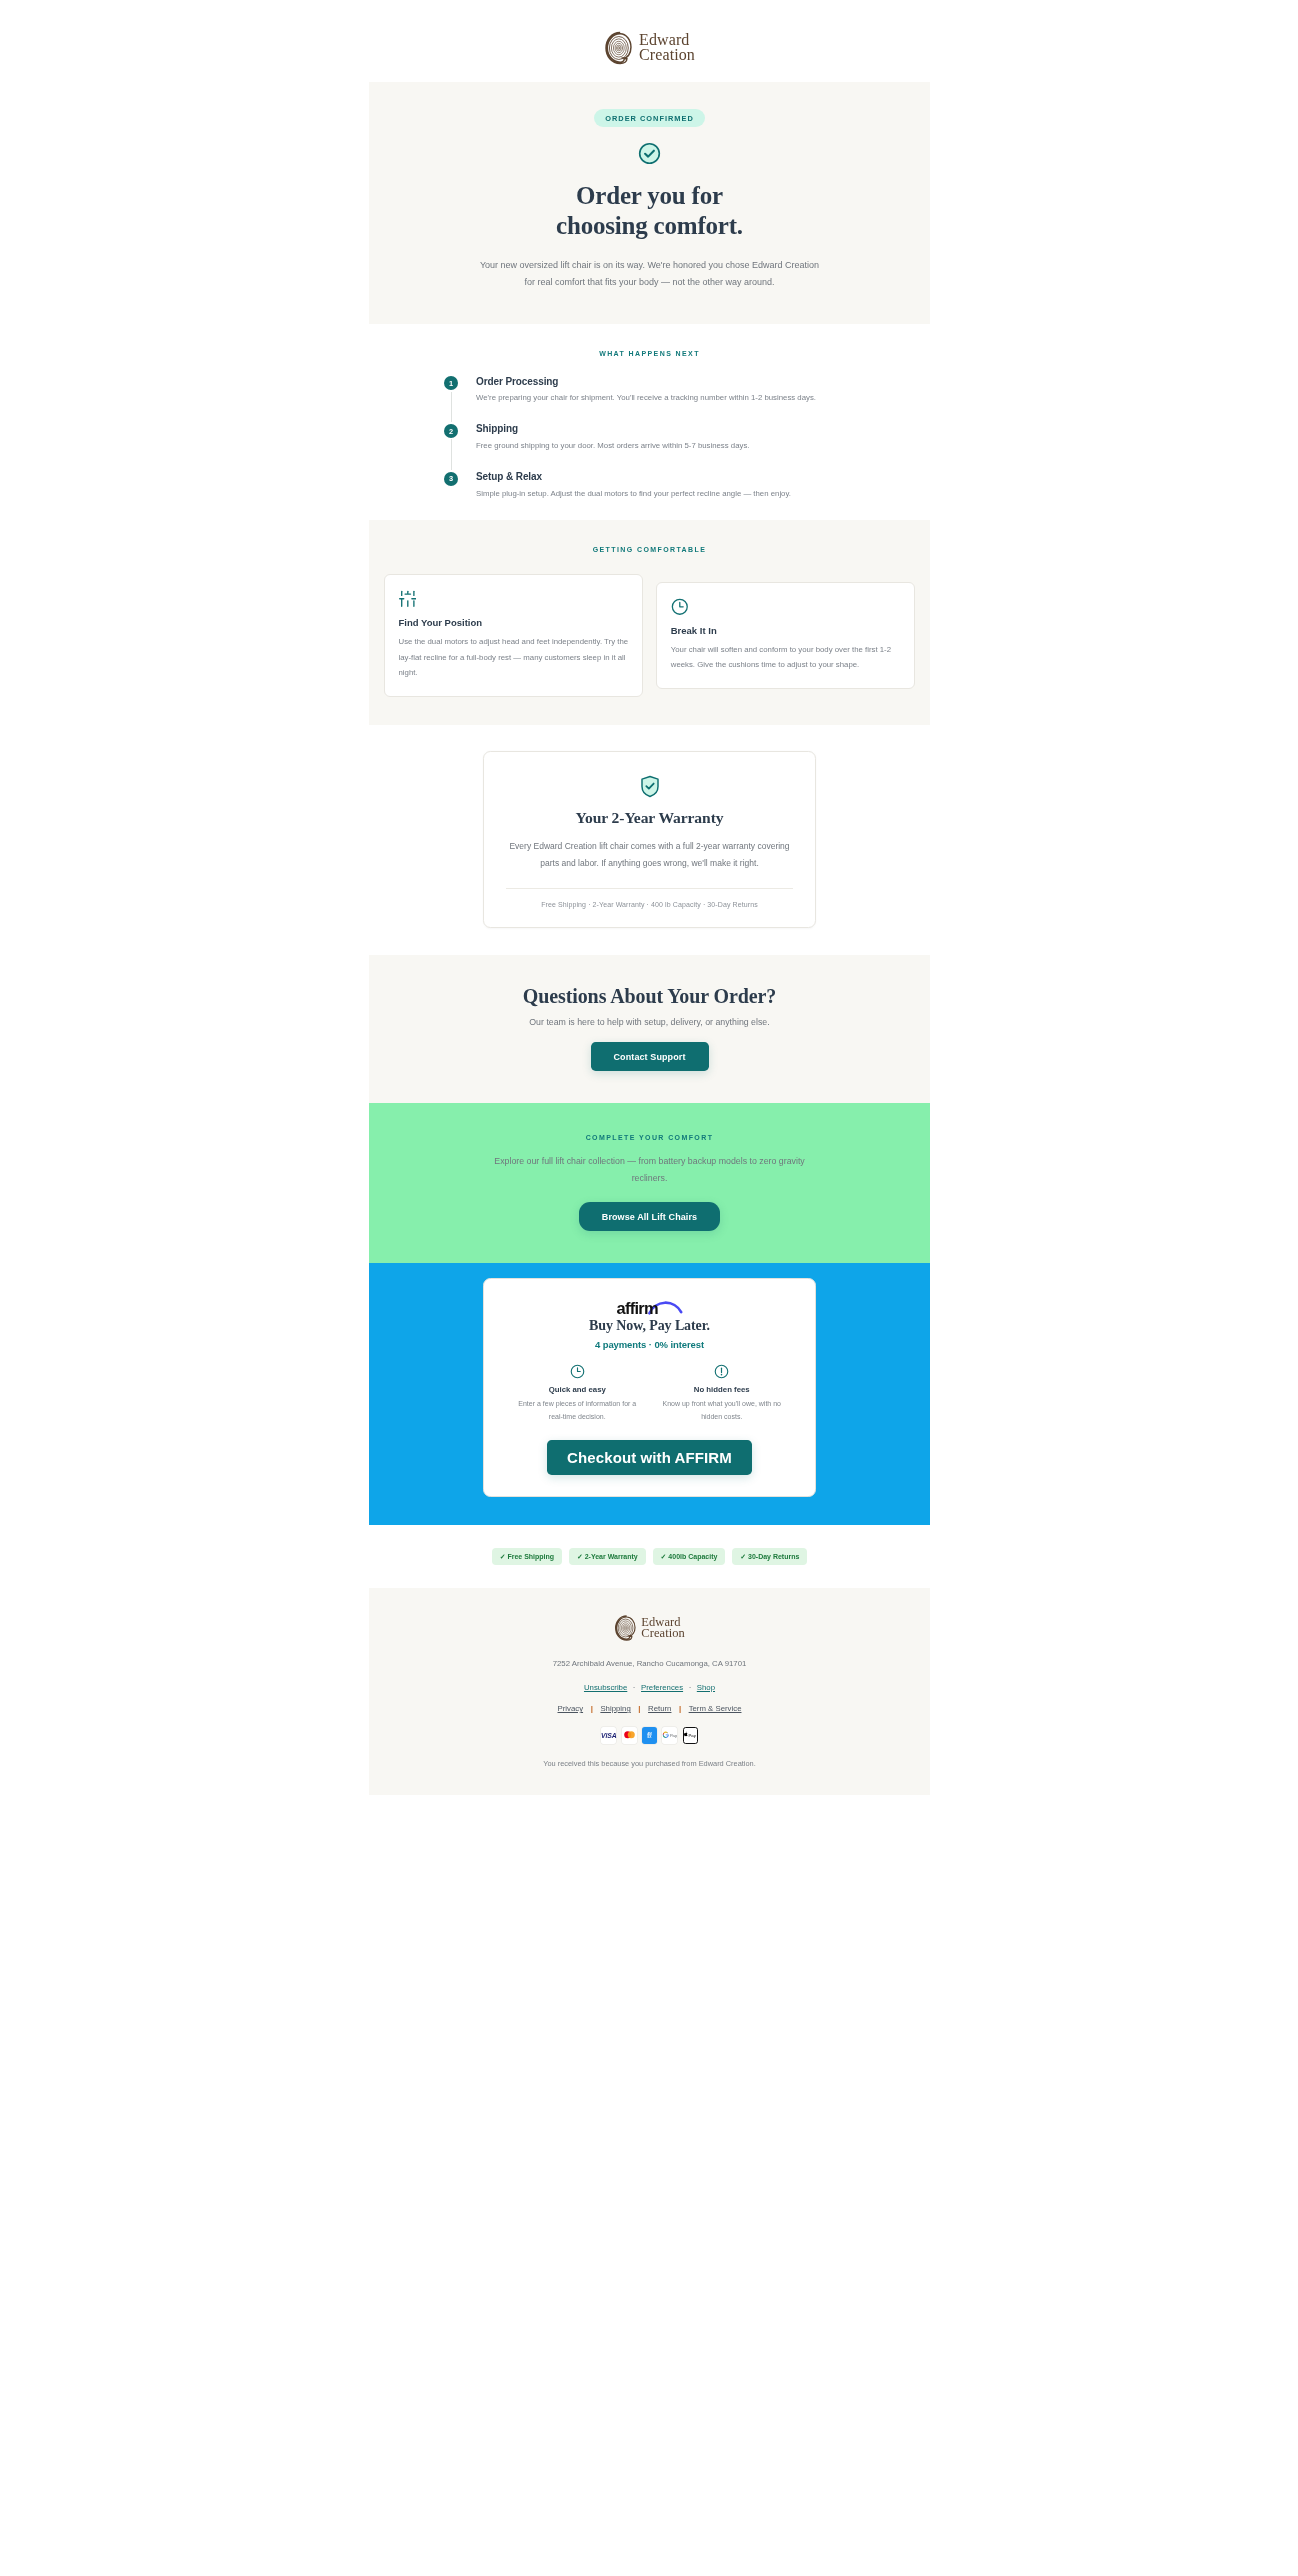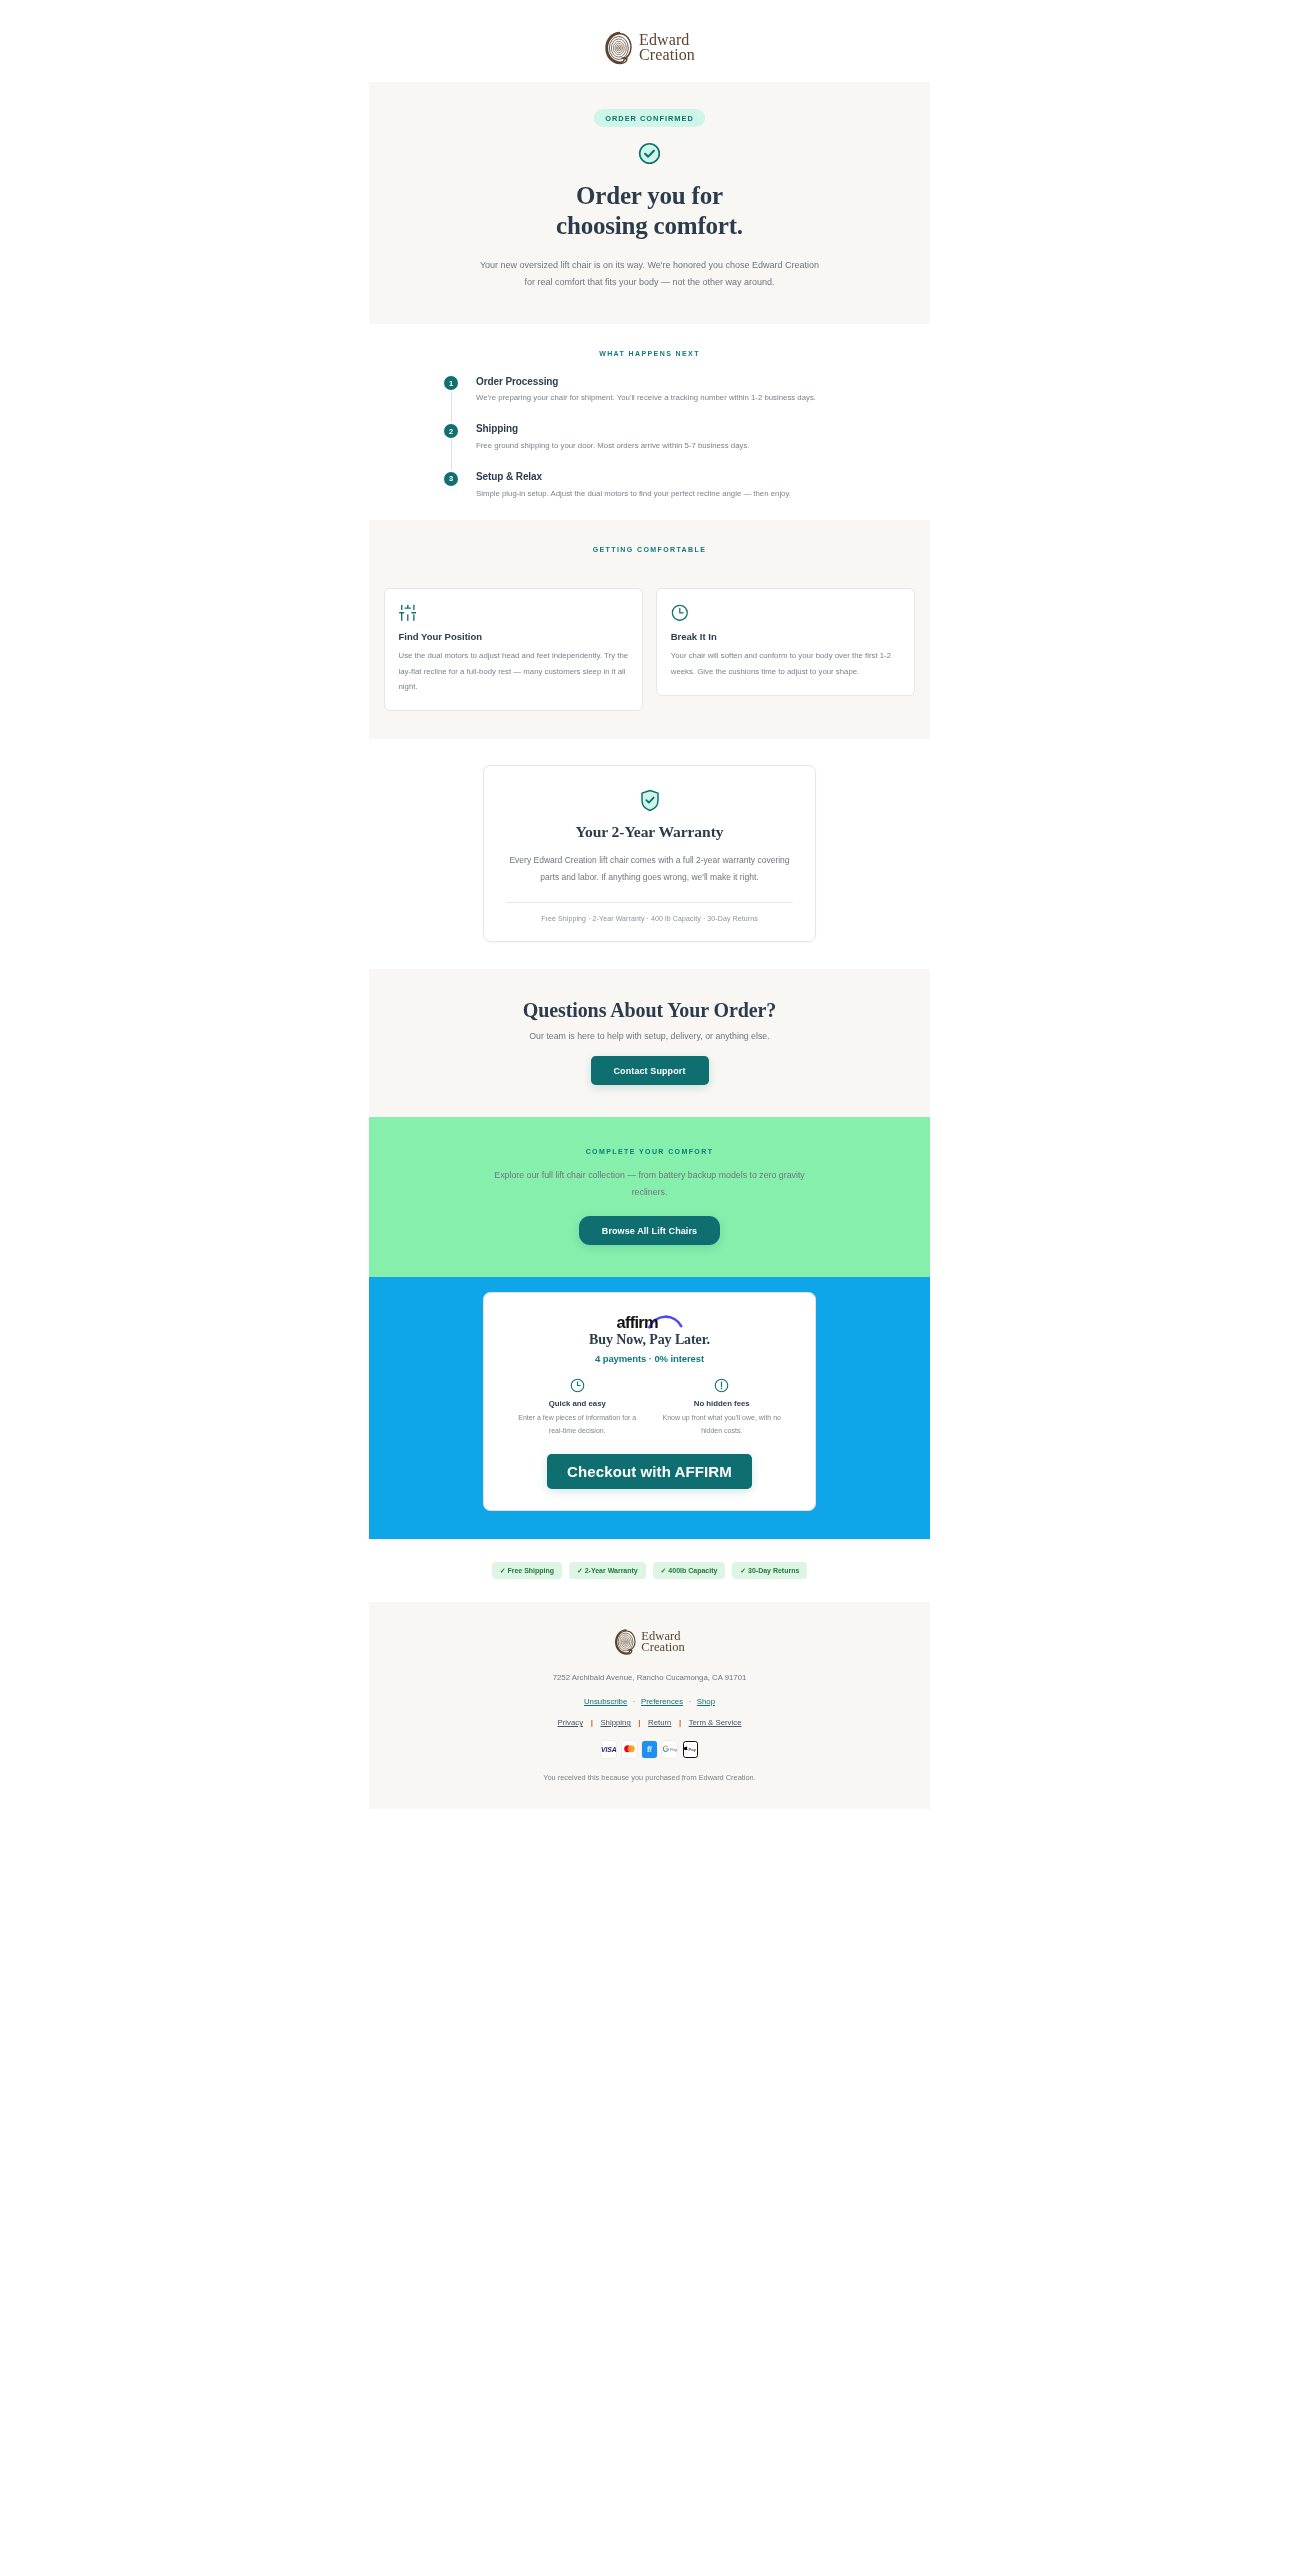--- a/index.html
+++ b/index.html
@@ -61,21 +61,21 @@
   .step-line {
     position:absolute; left:6.8px; top:16px; bottom:1.4px;
     width:0.7px; background:#dfe2e0;
   }
   .step:last-child .step-line { display:none; }
   .step h3 { font-size:10px; font-weight:700; color:#2d3c4c; letter-spacing:-0.1px; }
   .step p { margin-top:4.7px; font-size:7.8px; line-height:1.85; color:#7c828a; }
 
   
   .comfort { background:#f8f7f3; padding:26px 15px 28px; }
-  .cards { display:flex; gap:13.5px; margin-top:35px; align-items:flex-start; }
+  .cards { display:flex; gap:13.5px; margin-top:21px; align-items:center; }
   .card {
     flex:1; background:#fff; border:0.7px solid #e8e6e0;
     border-radius:6px; padding:15px 13.5px 16px;
   }
   .card .icon { height:17.6px; margin-bottom:9.5px; }
   .card h4 { font-size:9.5px; font-weight:700; color:#2d3c4c; }
   .card p { margin-top:6px; font-size:7.8px; line-height:1.95; color:#7c828a; }
 
   
   .warranty-sect { background:#fff; padding:26px 0 27px; }

